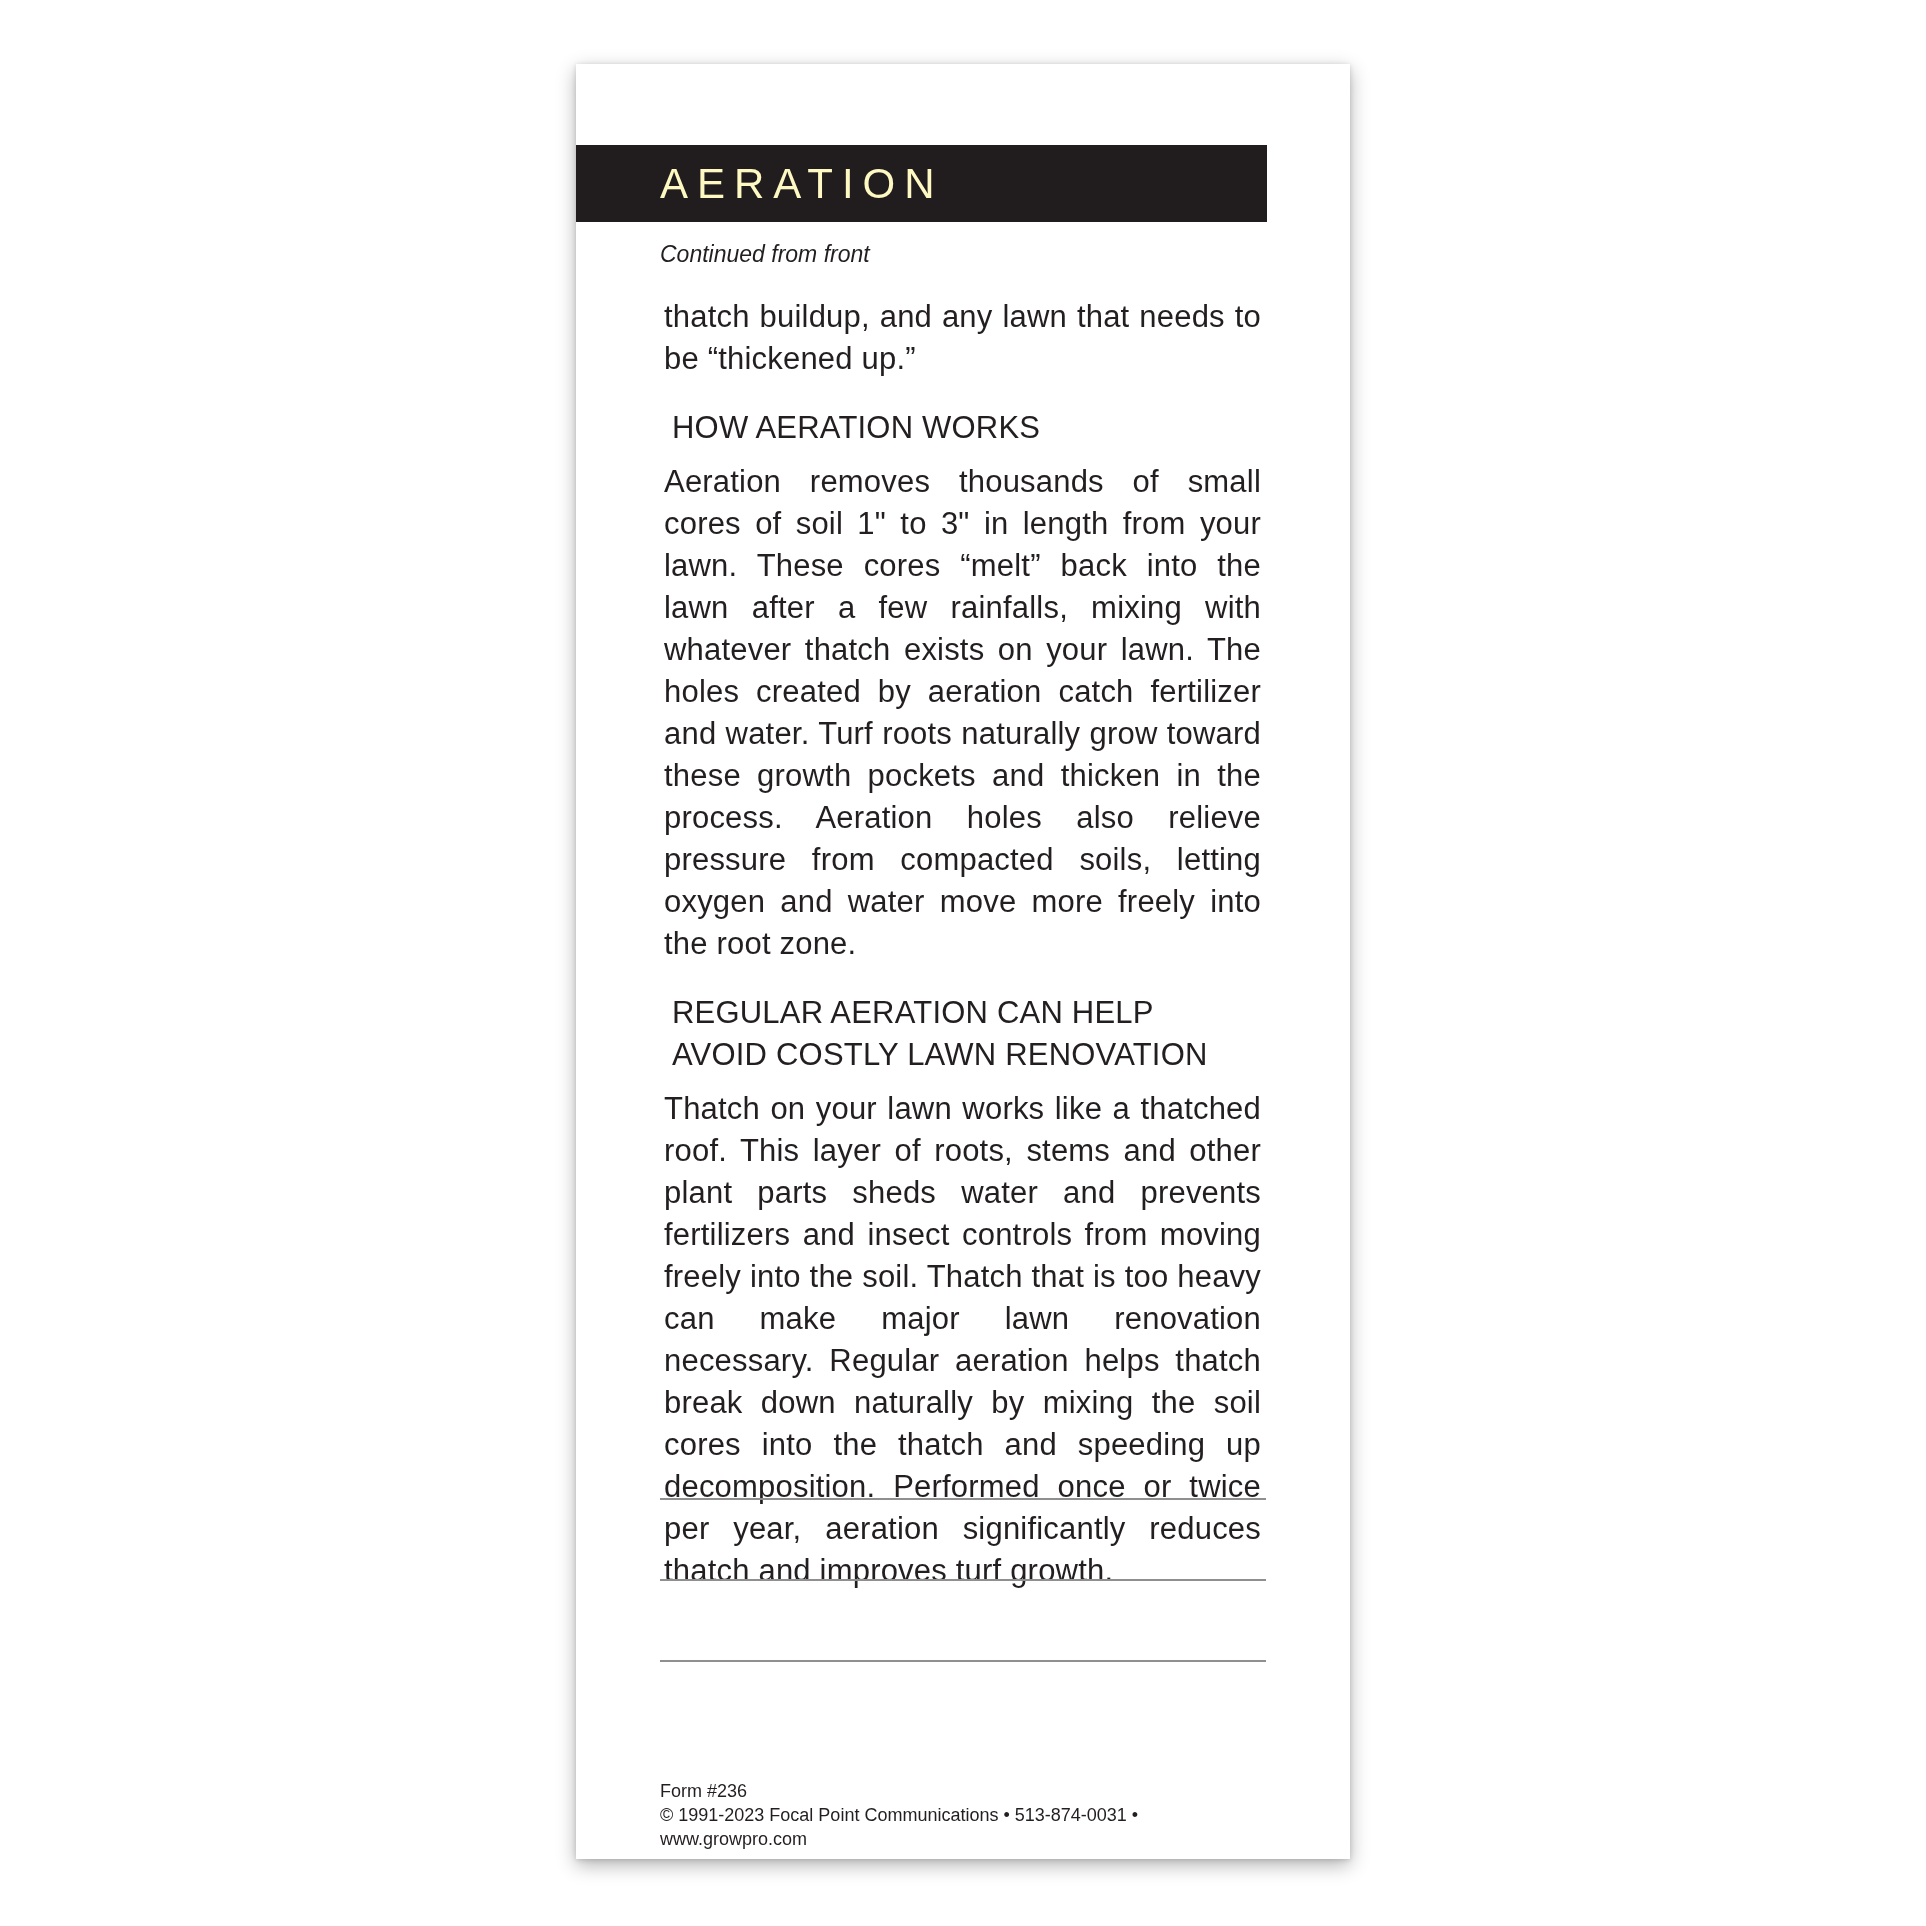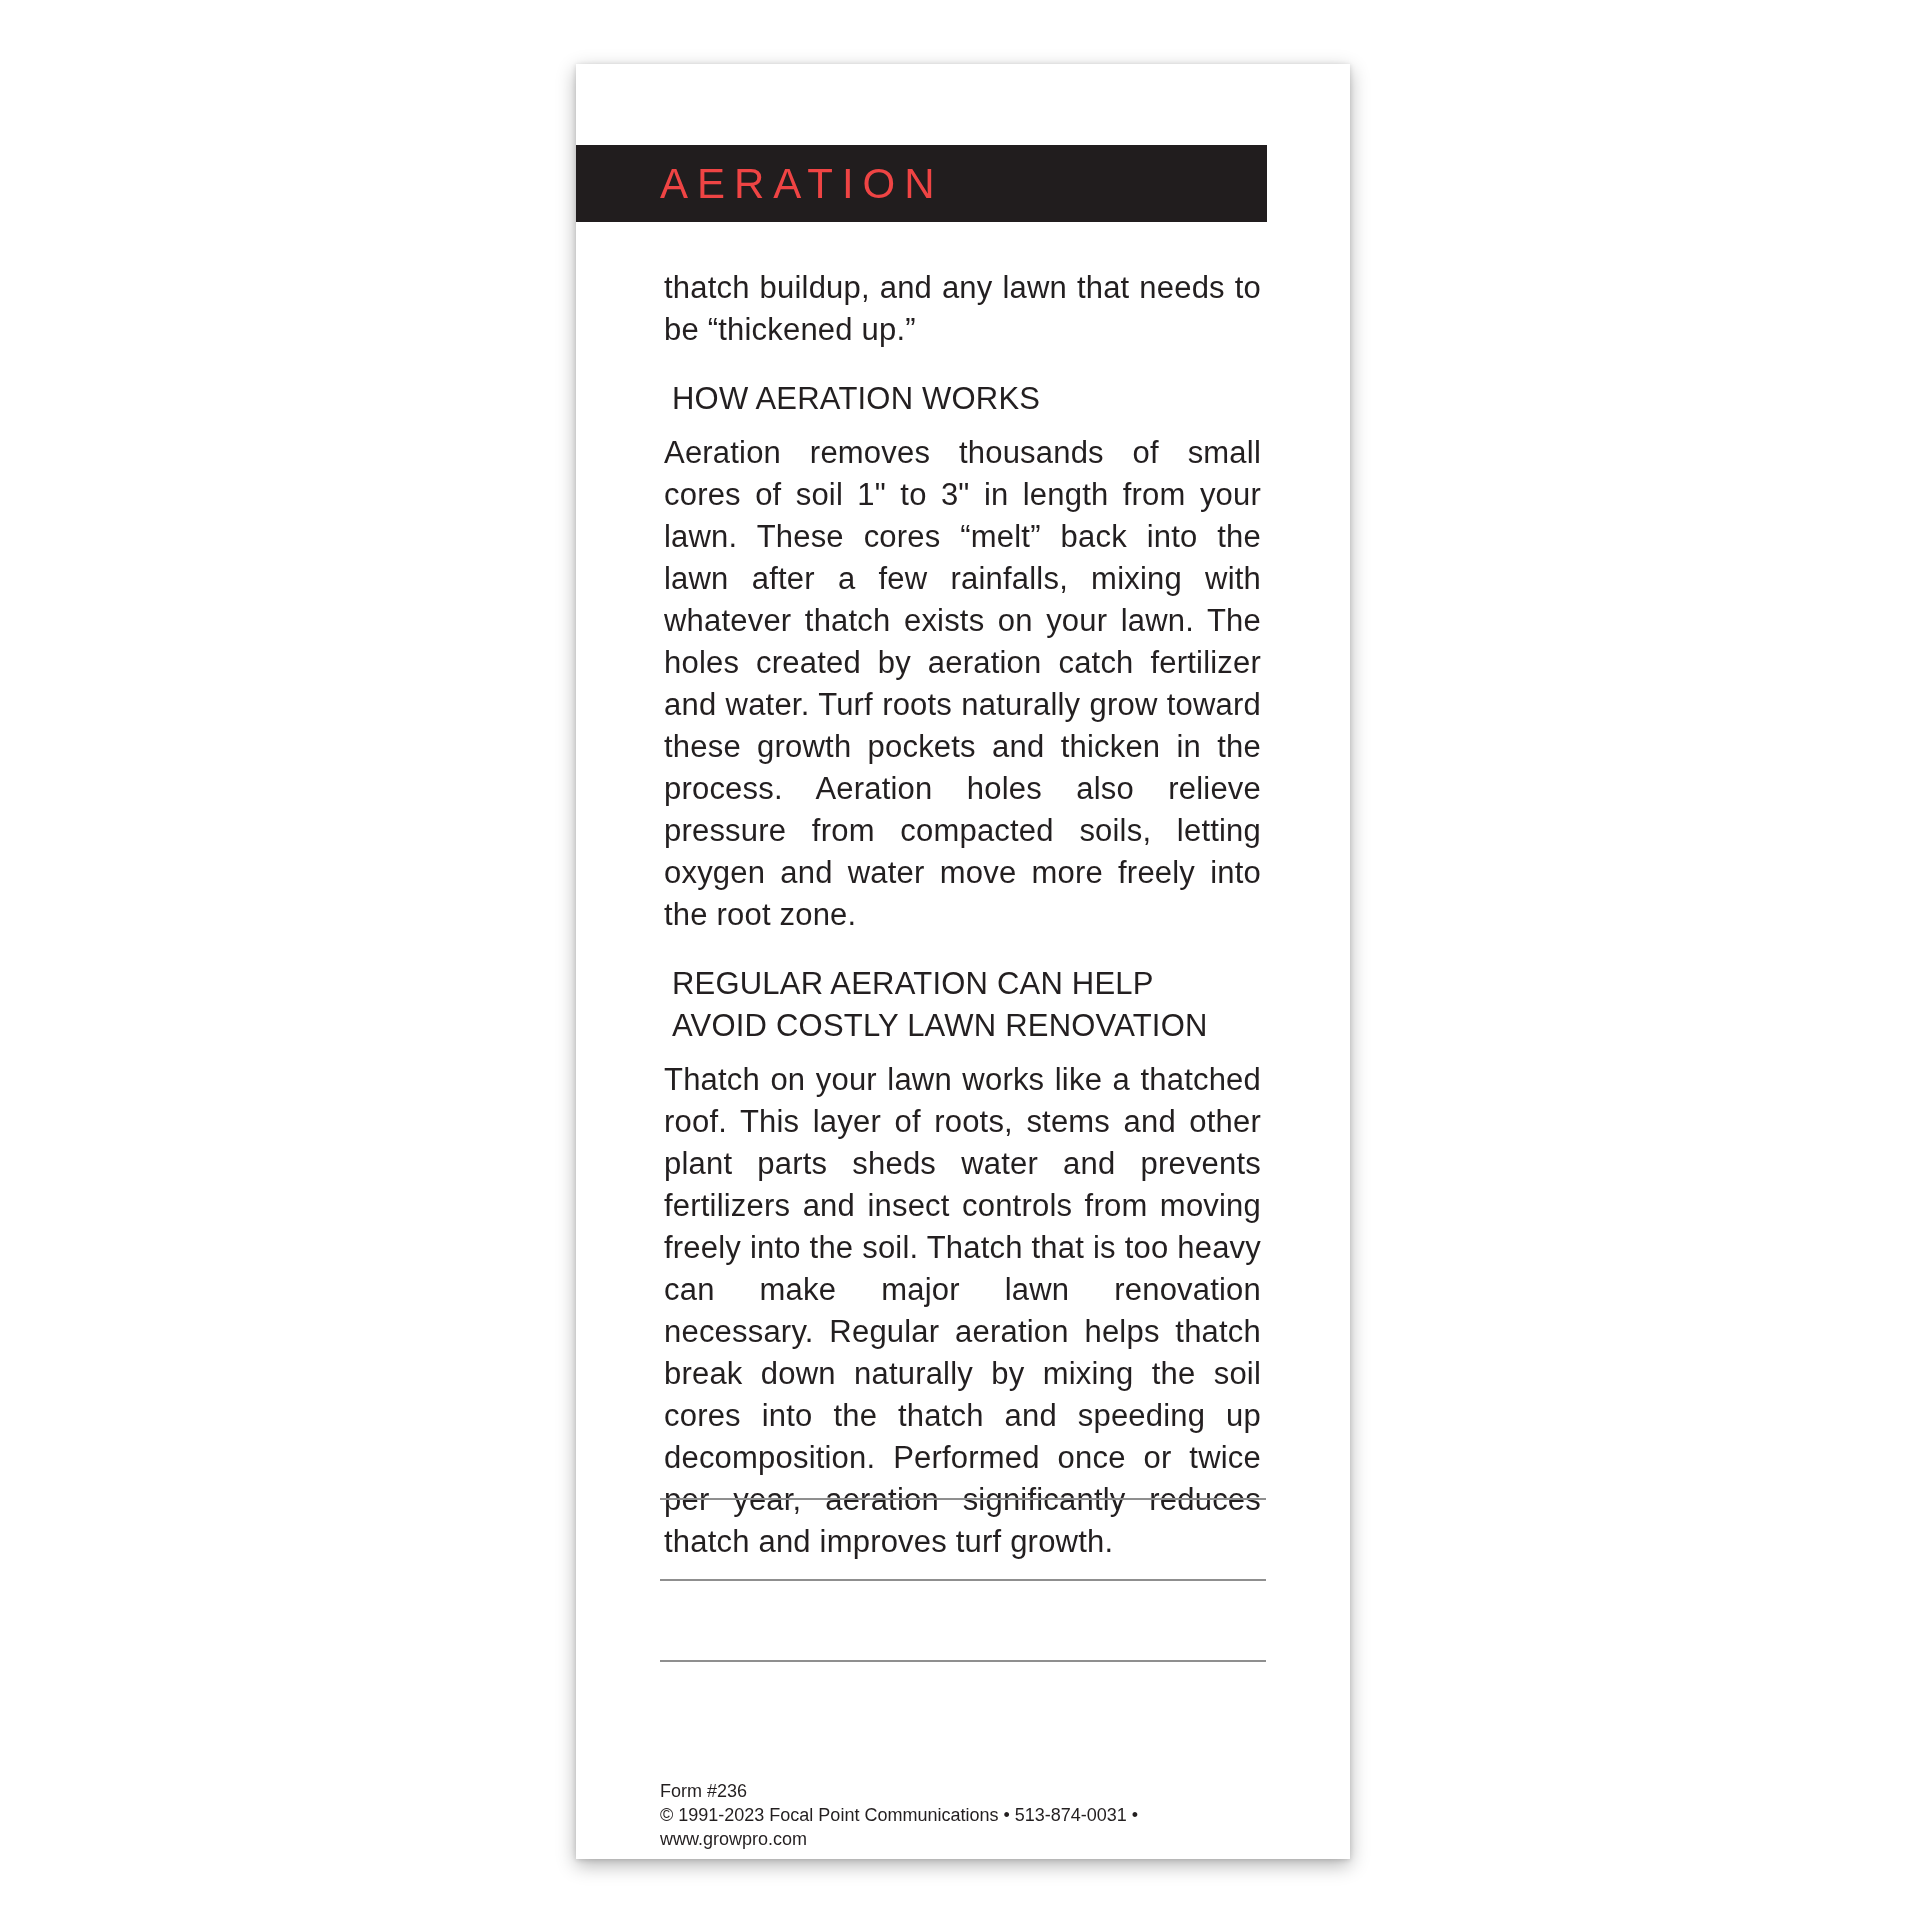--- a/index.html
+++ b/index.html
@@ -46,25 +46,26 @@
   .footer{
     margin-top:117px;font-size:18px;line-height:24px;
   }
 </style>
 </head>
 <body>
 
 <div class="card">
 
   <div class="title-bar" style="background: rgb(33, 29, 30);">
-    <span class="title" style="color: #ef4444;">AERATION</span>
+    <span class="title" style="color: #fef9c3;">AERATION</span>
   </div>
 
   <div class="content">
 
+    <p class="continued">Continued from front</p>
 
     <p class="body block">thatch buildup, and any lawn that needs to be “thickened up.”</p>
 
     <div class="block">
       <h2 class="sec-heading">HOW AERATION WORKS</h2>
       <p class="body">Aeration removes thousands of small cores of soil 1" to 3" in length from your lawn. These cores “melt” back into the lawn after a few rainfalls, mixing with whatever thatch exists on your lawn. The holes created by aeration catch fertilizer and water. Turf roots naturally grow toward these growth pockets and thicken in the process. Aeration holes also relieve pressure from compacted soils, letting oxygen and water move more freely into the root zone.</p>
     </div>
 
     <div class="block">
       <h2 class="sec-heading">

